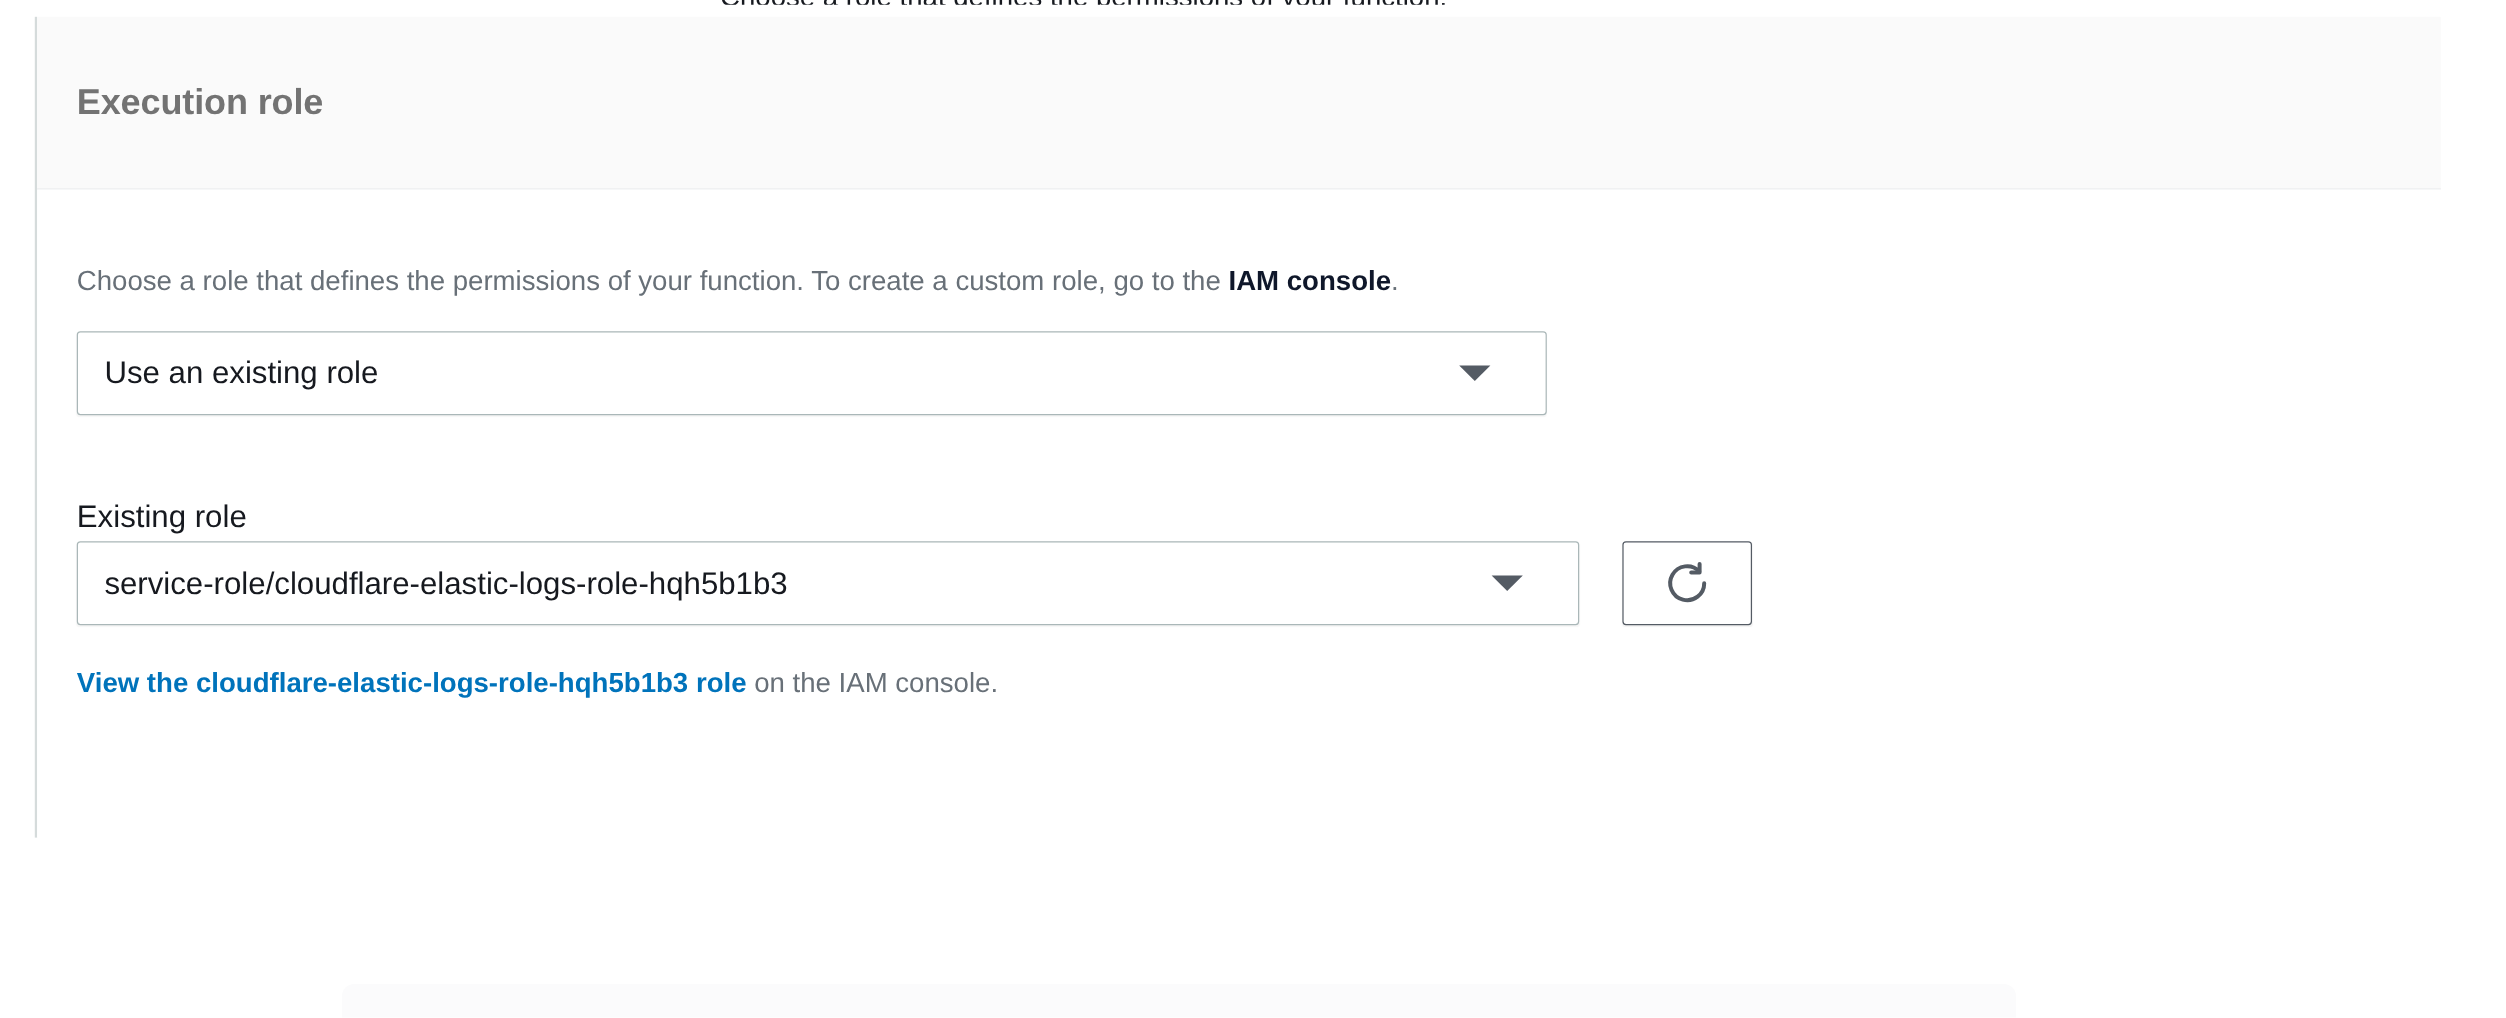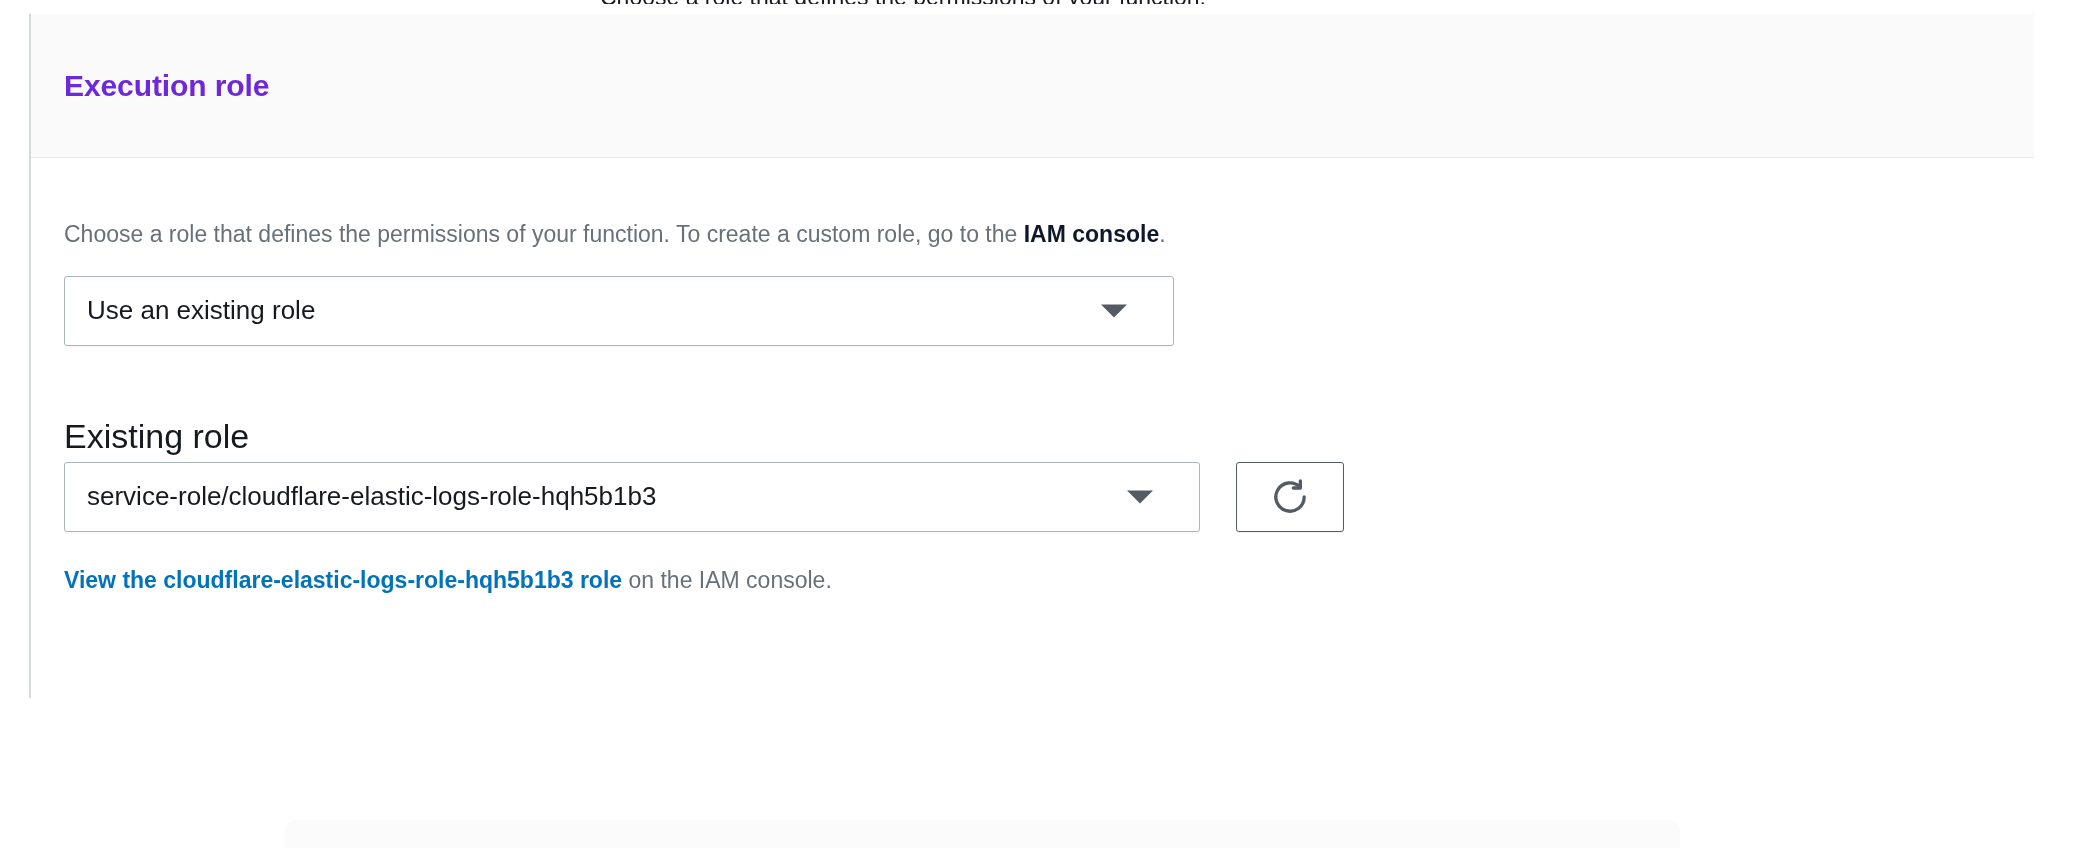--- a/index.html
+++ b/index.html
@@ -45,21 +45,21 @@
     height: 144px;
     display: flex;
     align-items: center;
     padding-left: 33px;
   }
   .card-header h2 {
     margin: 0;
     font-size: 30px;
     font-weight: 700;
     letter-spacing: -0.1px;
-    color: #6d28d9;
+    color: #737373;
     line-height: 1.2;
   }
 
   .card-body {
     padding: 60px 33px 0 33px;
     background: #ffffff;
     min-height: 540px;
   }
 
   .desc {
@@ -88,37 +88,37 @@
     border-radius: 3px;
     display: flex;
     align-items: center;
     padding: 0 60px 0 22px;
     font-size: 26px;
     color: #16191f;
     white-space: nowrap;
     overflow: hidden;
     box-shadow: 0 1px 1px rgba(0,0,0,0.04);
   }
-  .select.sel-1 { width: 1110px; margin-top: 25px; }
-  .select.sel-2 { width: 1136px; }
+  .select.sel-1 { width: 1225px; margin-top: 25px; }
+  .select.sel-2 { width: 1252px; }
 
   .caret {
     position: absolute;
     right: 46px;
     top: 50%;
     transform: translateY(-50%);
     width: 0;
     height: 0;
     border-left: 13px solid transparent;
     border-right: 13px solid transparent;
     border-top: 13px solid #545b64;
   }
 
   .field-label {
-    font-size: 34px;
+    font-size: 26px;
     color: #16191f;
     margin: 0 0 4px 0;
     line-height: 1.3;
   }
 
   .field-desc {
     font-size: 23px;
     line-height: 1.42;
     color: #687078;
     margin: 0 0 22px 0;

